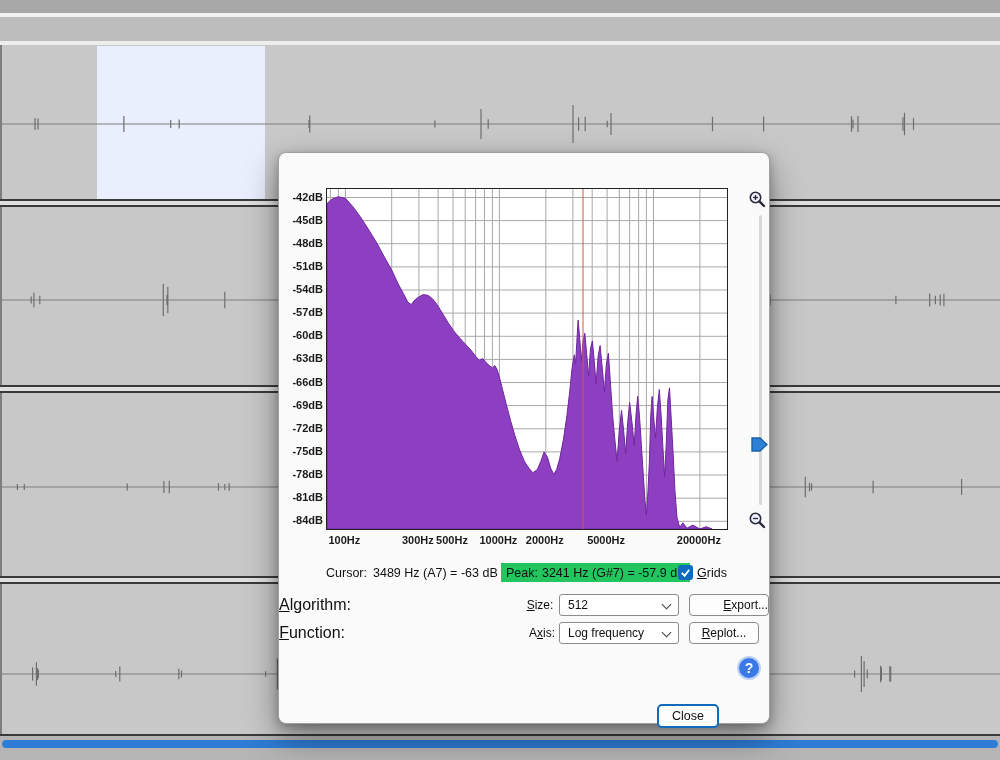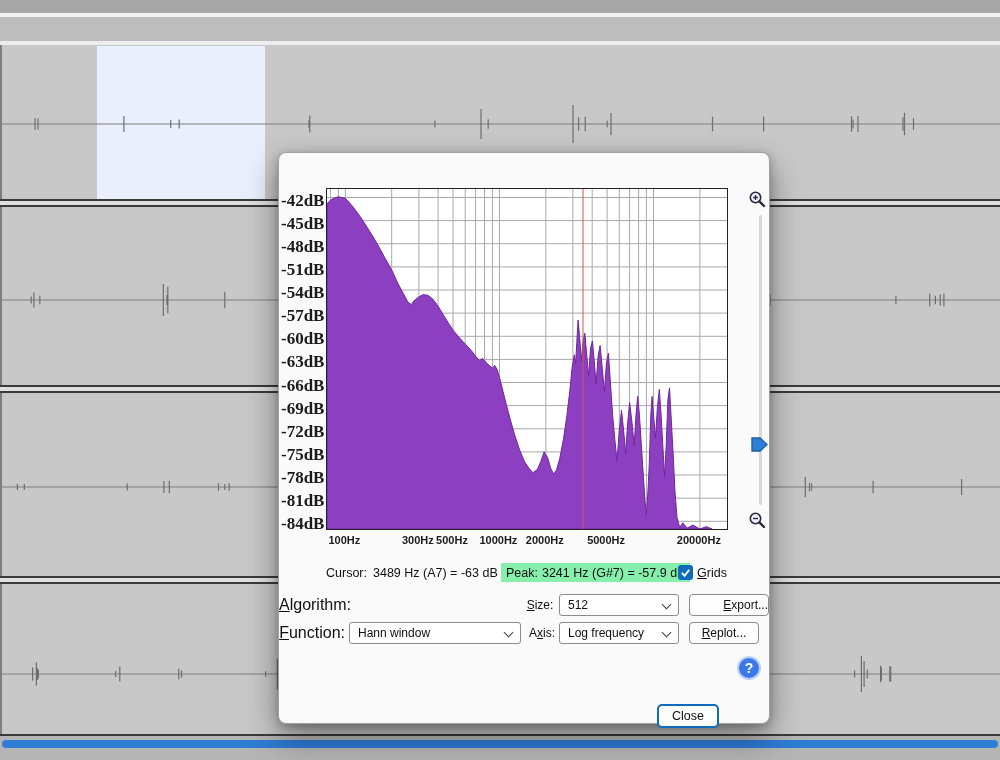--- a/index.html
+++ b/index.html
@@ -30,21 +30,21 @@
   #titlebar{position:absolute;left:0;top:0;width:100%;height:30px;border-radius:8px 8px 0 0;}
   #dialog-title{position:absolute;left:11px;top:8px;font-size:13px;color:#101010;}
   .winbtn{position:absolute;top:0;width:44px;height:30px;display:flex;align-items:center;
        justify-content:center;color:#222;font-size:13px;}
   #btn-min{left:352px;}#btn-max{left:396px;}#btn-close{left:440px;width:49px;border-radius:0 8px 0 0;}
   .maxbox{width:9px;height:9px;border:1.2px solid #222;border-radius:2px;display:block;}
 
   #plot{position:absolute;left:47px;top:35px;width:400px;height:340px;background:#fff;border:1px solid #222;}
   #plot-svg{display:block;width:400px;height:340px;}
   #y-labels{position:absolute;left:2px;top:36px;width:42px;height:340px;}
-  .ylab{position:absolute;left:0;width:42px;font-size:17px;font-weight:bold;color:#1b1b1b;font-family:Liberation Serif, serif;}
+  .ylab{position:absolute;left:0;width:42px;text-align:right;font-size:11px;font-weight:bold;color:#1b1b1b;}
   #x-labels{position:absolute;left:0;top:381px;width:490px;height:16px;}
   .xlab{position:absolute;top:0;width:64px;text-align:center;font-size:11px;font-weight:bold;color:#1b1b1b;}
 
   #zoom-in{position:absolute;left:468px;top:36px;width:20px;height:20px;}
   #zoom-out{position:absolute;left:468px;top:357px;width:20px;height:20px;}
   #slider-track{position:absolute;left:480px;top:62px;width:3px;height:290px;background:#d8d8d8;border-radius:2px;}
   #slider-handle{position:absolute;left:472px;top:284px;width:17px;height:15px;}
 
   .stat{position:absolute;font-size:12.5px;color:#101010;white-space:nowrap;}
   #cursor-label{left:47px;top:413px;}
@@ -323,21 +323,21 @@
     <div id="zoom-out">
       <svg width="20" height="20" viewBox="0 0 20 20">
         <circle cx="8.5" cy="8.5" r="5.2" fill="#eef2ff" stroke="#2b2b3d" stroke-width="1.6"></circle>
         <line x1="12.6" y1="12.6" x2="17" y2="17" stroke="#2b2b3d" stroke-width="2.4" stroke-linecap="round"></line>
         <line x1="6" y1="8.5" x2="11" y2="8.5" stroke="#2b2b3d" stroke-width="1.4"></line>
       </svg>
     </div>
 
     <span id="cursor-label" class="stat">Cursor:</span>
     <span id="cursor-value" class="stat">3489 Hz (A7) = -63 dB</span>
-    <div id="peak-highlight" style="background: #86efac;">
+    <div id="peak-highlight" style="background: #22c55e;">
       <span class="stat-inline">Peak:</span>
       <span class="stat-inline">3241 Hz (G#7) = -57.9 dB</span>
     </div>
     <div id="grids-row">
       <div id="grids-box" style="background: rgb(15, 108, 189);">
         <svg width="13" height="13" viewBox="0 0 14 14">
           <polyline points="3,7.5 6,10.5 11,4" fill="none" stroke="#fff" stroke-width="2"></polyline>
         </svg>
       </div>
       <span id="grids-label"><u>G</u>rids</span>
@@ -347,24 +347,20 @@
     <span id="label-size" class="formlabel2"><u>S</u>ize:</span>
     <div id="combo-size" class="combo">
       <span class="val">512</span>
       <span class="chev"></span>
     </div>
     <div id="export-btn" class="pushbtn">
       <span><u>E</u>xport...</span>
     </div>
 
     <span id="label-function" class="formlabel"><u>F</u>unction:</span>
-    <div id="combo-function" class="combo">
-      <span class="val">Hann window</span>
-      <span class="chev"></span>
-    </div>
     <span id="label-axis" class="formlabel2">A<u>x</u>is:</span>
     <div id="combo-axis" class="combo">
       <span class="val">Log frequency</span>
       <span class="chev"></span>
     </div>
     <div id="replot-btn" class="pushbtn">
       <span><u>R</u>eplot...</span>
     </div>
 
     <div id="close-btn" style="border-color: rgb(15, 108, 189); margin-top: 48px;">

